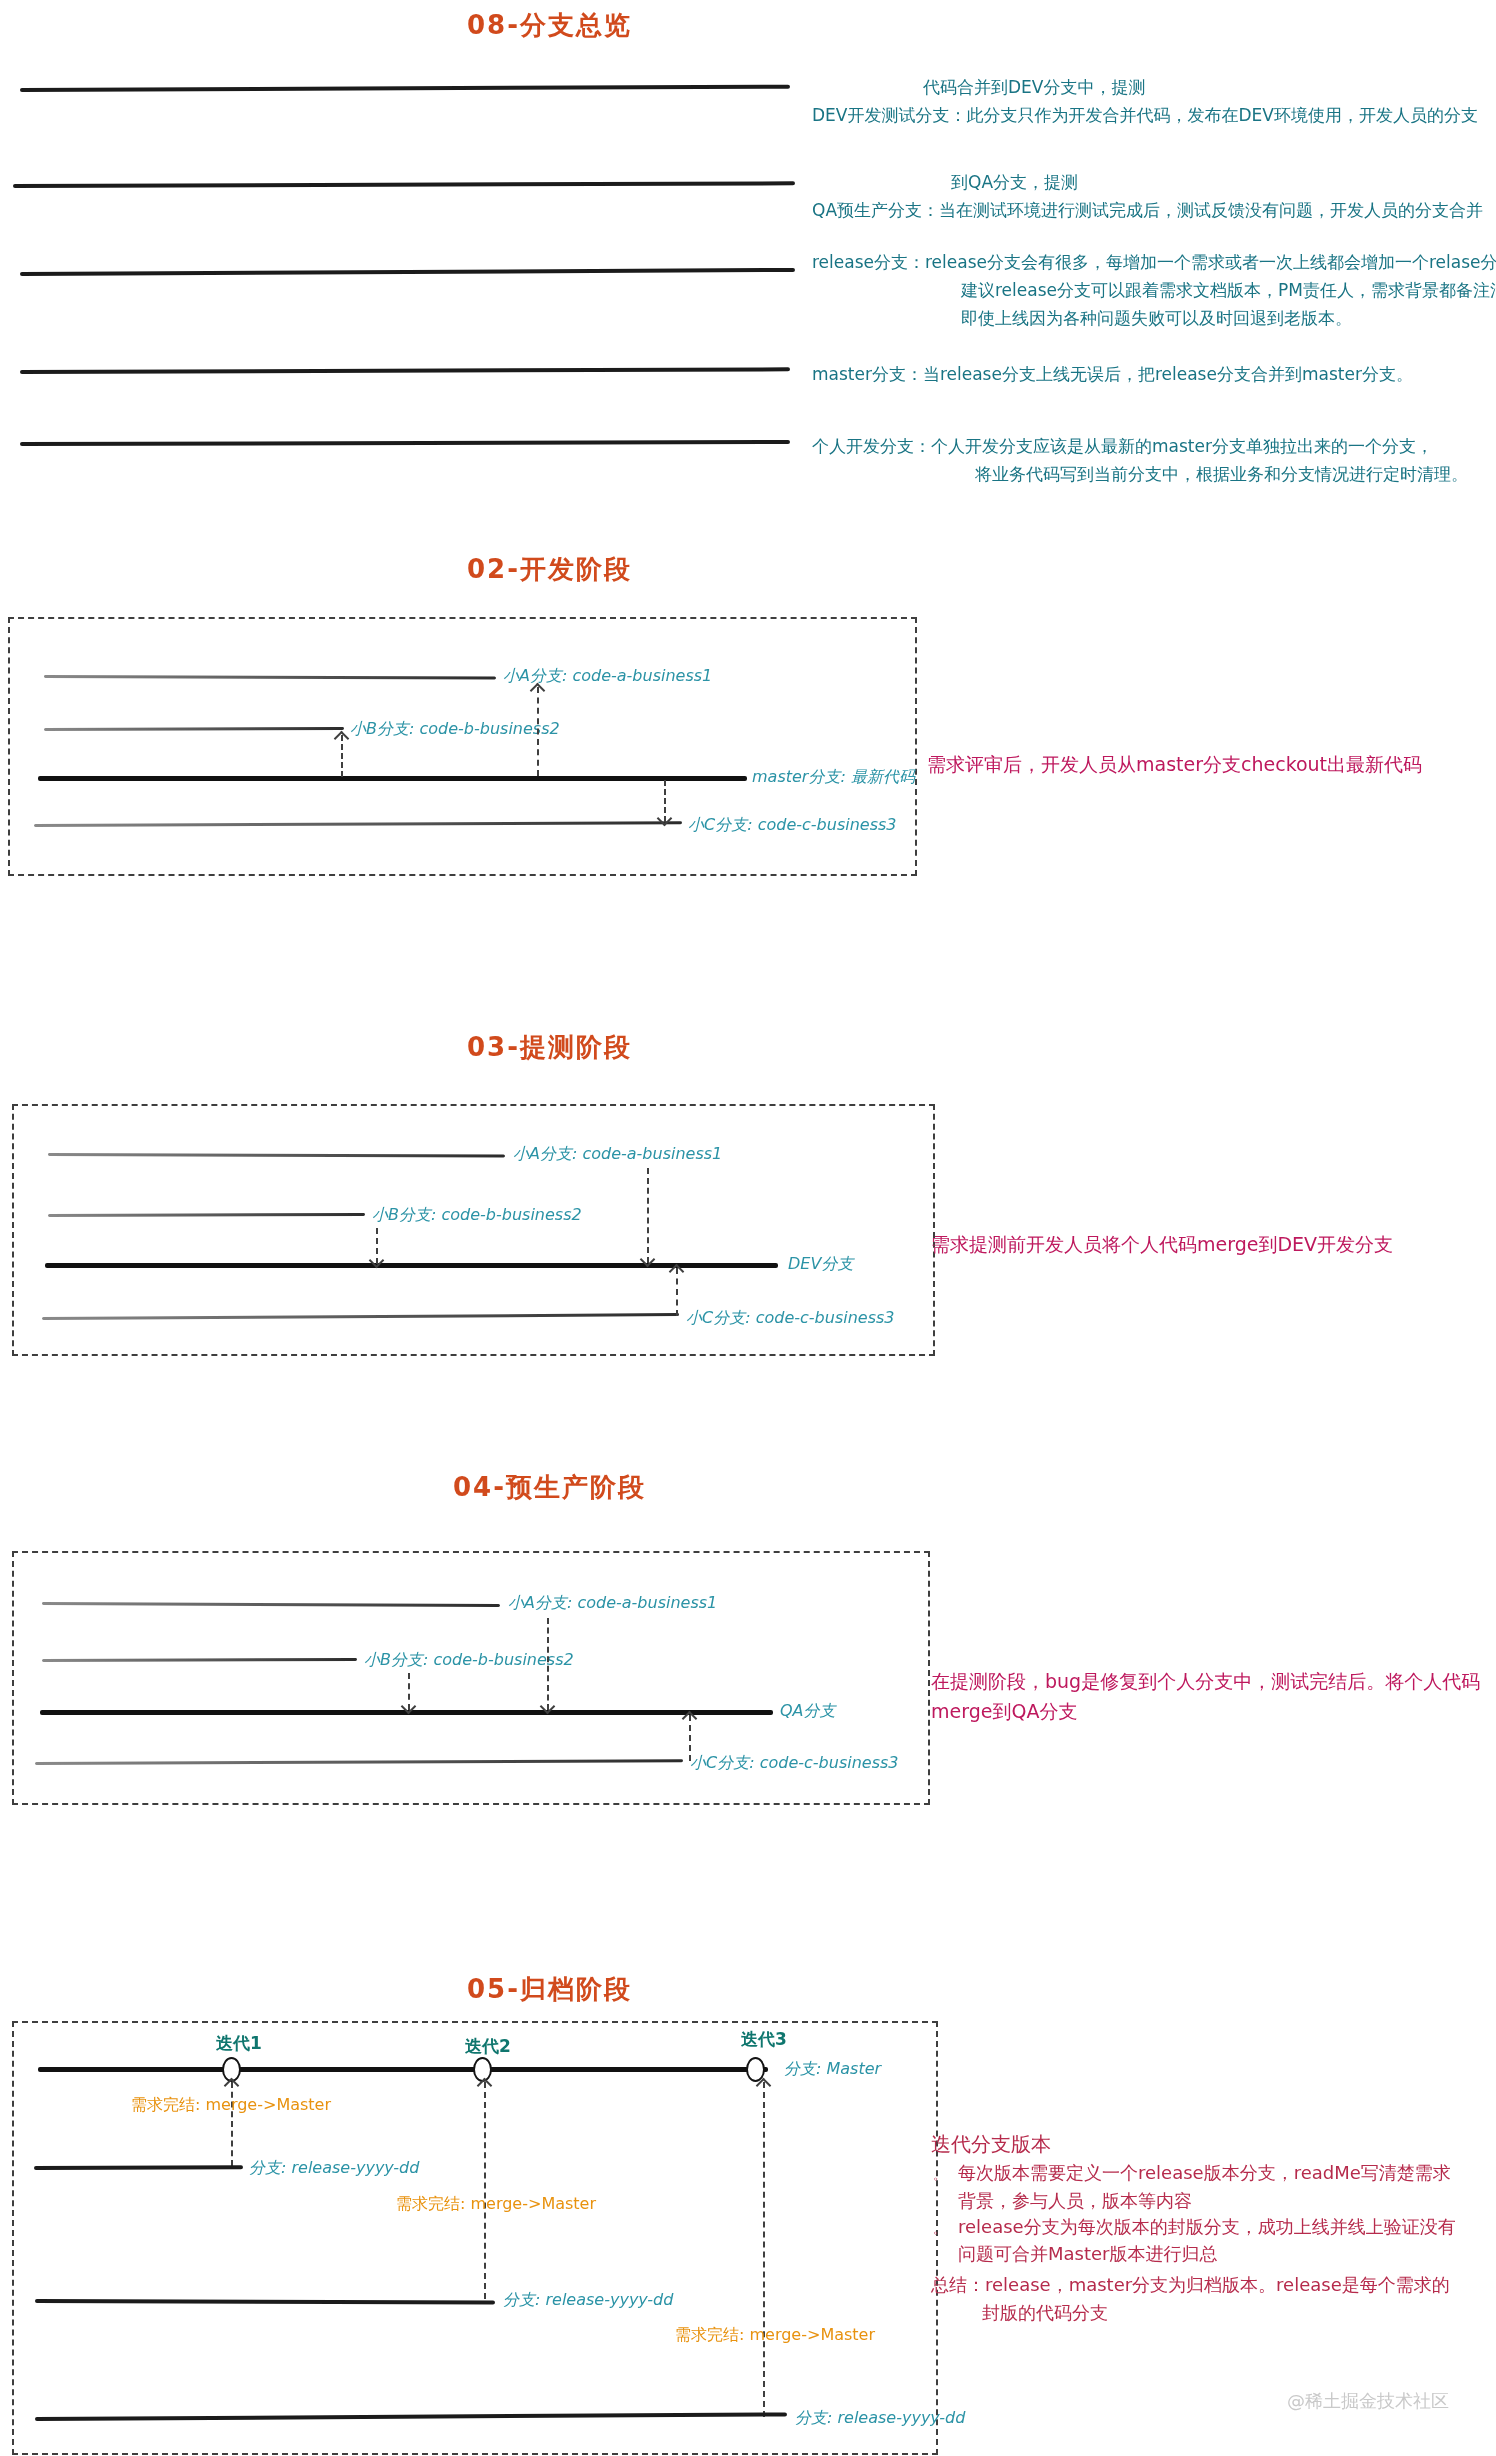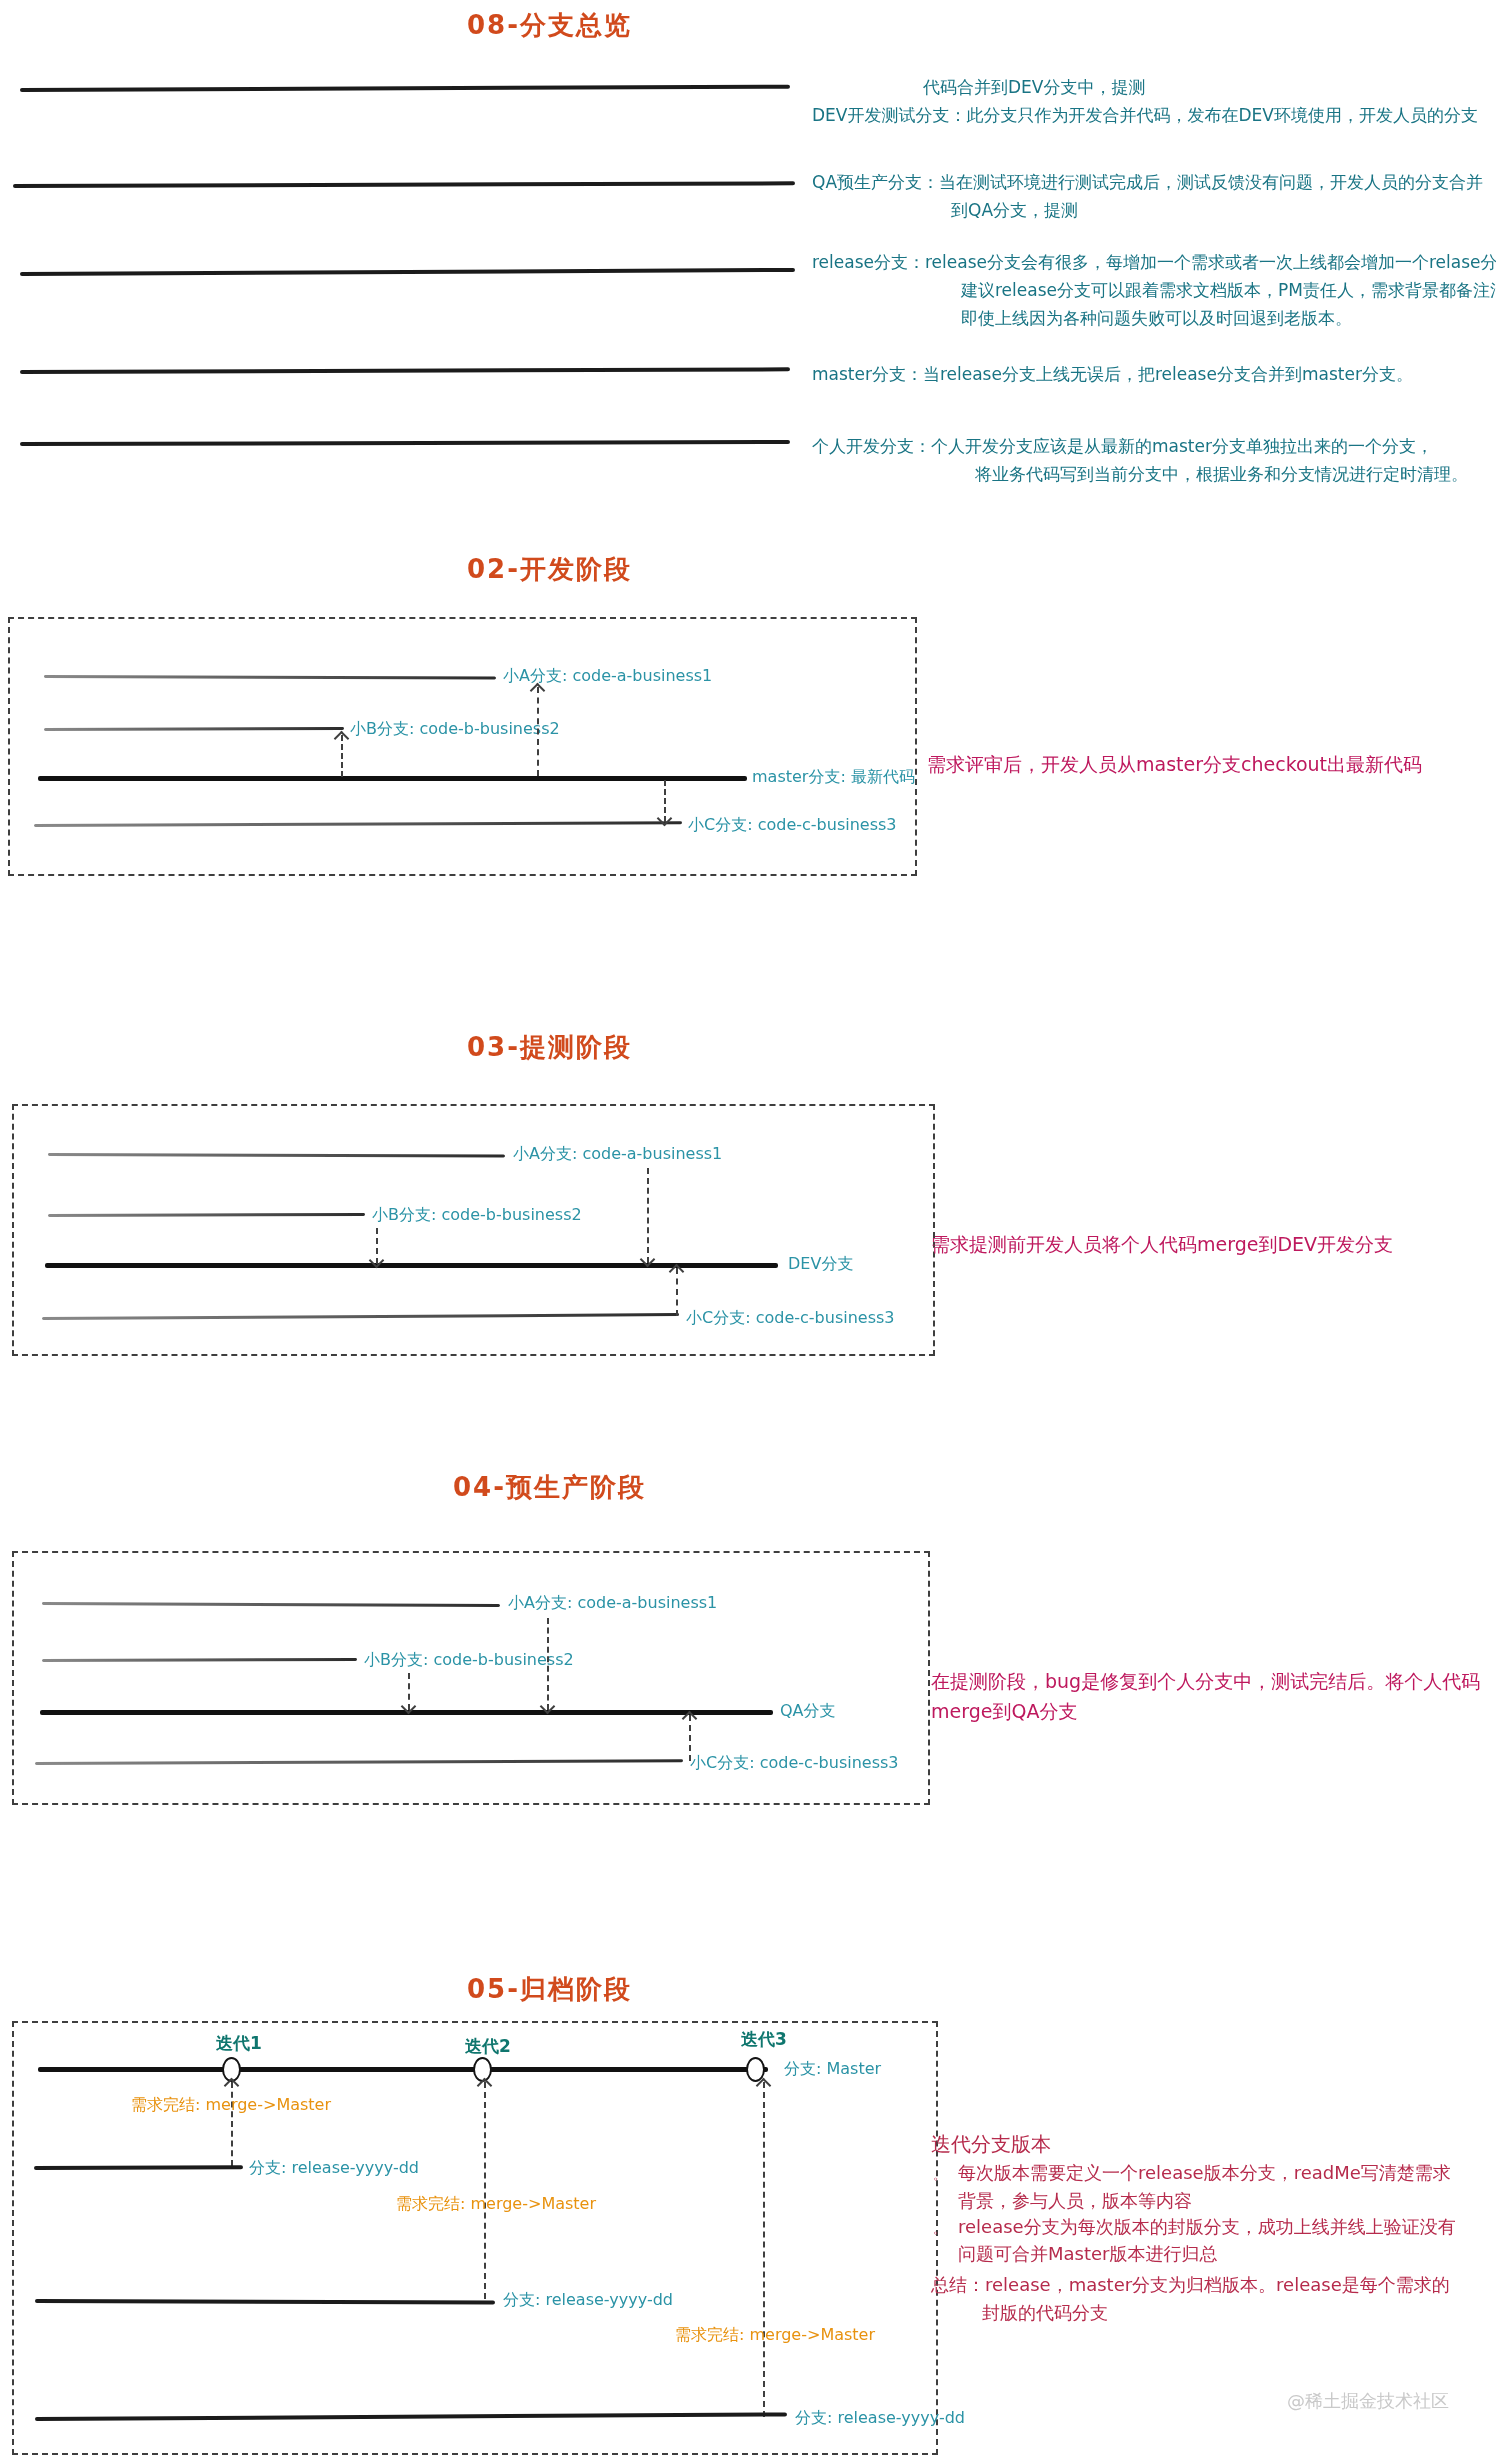--- a/index.html
+++ b/index.html
@@ -9,21 +9,21 @@
   }
   .sec-title{
     position:absolute;width:317px;text-align:center;
     font-size:26px;font-weight:700;color:#d14a1c;letter-spacing:2px;white-space:nowrap;
   }
   .bline{position:absolute;background:#1b1b1b;height:3.5px;border-radius:2px;transform-origin:left center;}
   .bline.thick{height:4.5px;background:#111;}
   .bline.thin{height:2.5px;background:linear-gradient(90deg,#8a8a8a,#2b2b2b);}
   .dashedbox{position:absolute;border:2px dashed #3e3e3e;}
   .lbl{position:absolute;white-space:nowrap;font-size:16px;}
-  .cyan{color:#2b93a6;}
+  .cyan{color:#2b93a6;font-style:italic;}
   .orangetxt{color:#e8920f;}
   .graytxt{color:#c9c9c9;}
   .def{position:absolute;left:812px;color:#197484;font-size:17px;line-height:28px;white-space:nowrap;}
   .def div{white-space:nowrap;}
   .note{position:absolute;color:#be185d;font-size:19px;white-space:nowrap;text-align:center;}
   .varrow{position:absolute;width:0;border-left:2px dashed #3f3f3f;}
   .varrow .head{position:absolute;width:9px;height:9px;border:solid #3f3f3f;border-width:0 2px 2px 0;left:-7px;}
   .varrow .head.up{top:-2px;transform:rotate(-135deg);}
   .varrow .head.down{bottom:-2px;transform:rotate(45deg);}
   .circle{position:absolute;width:15px;height:21px;border:2.5px solid #141414;border-radius:50%;background:#fff;}
@@ -41,22 +41,22 @@
   <div class="bline" style="left:13px;top:184px;width:782px;transform:rotate(-0.2deg);"></div>
   <div class="bline" style="left:20px;top:272px;width:775px;transform:rotate(-0.3deg);"></div>
   <div class="bline" style="left:20px;top:370px;width:770px;transform:rotate(-0.2deg);"></div>
   <div class="bline" style="left:20px;top:442px;width:770px;transform:rotate(-0.15deg);"></div>
 
   <div class="def" style="top:73px;">
     <div style="padding-left:111px;">代码合并到DEV分支中，提测</div>
     <div>DEV开发测试分支：此分支只作为开发合并代码，发布在DEV环境使用，开发人员的分支</div>
   </div>
   <div class="def" style="top:168px;">
+    <div style="padding-left:139px;">到QA分支，提测</div>
     <div>QA预生产分支：当在测试环境进行测试完成后，测试反馈没有问题，开发人员的分支合并</div>
-    <div style="padding-left:139px;">到QA分支，提测</div>
   </div>
   <div class="def" style="top:248px;">
     <div>release分支：release分支会有很多，每增加一个需求或者一次上线都会增加一个relase分支，</div>
     <div style="padding-left:149px;">建议release分支可以跟着需求文档版本，PM责任人，需求背景都备注清楚归档。</div>
     <div style="padding-left:149px;">即使上线因为各种问题失败可以及时回退到老版本。</div>
   </div>
   <div class="def" style="top:360px;text-align:right;">
     <div>master分支：当release分支上线无误后，把release分支合并到master分支。</div>
   </div>
   <div class="def" style="top:432px;">

